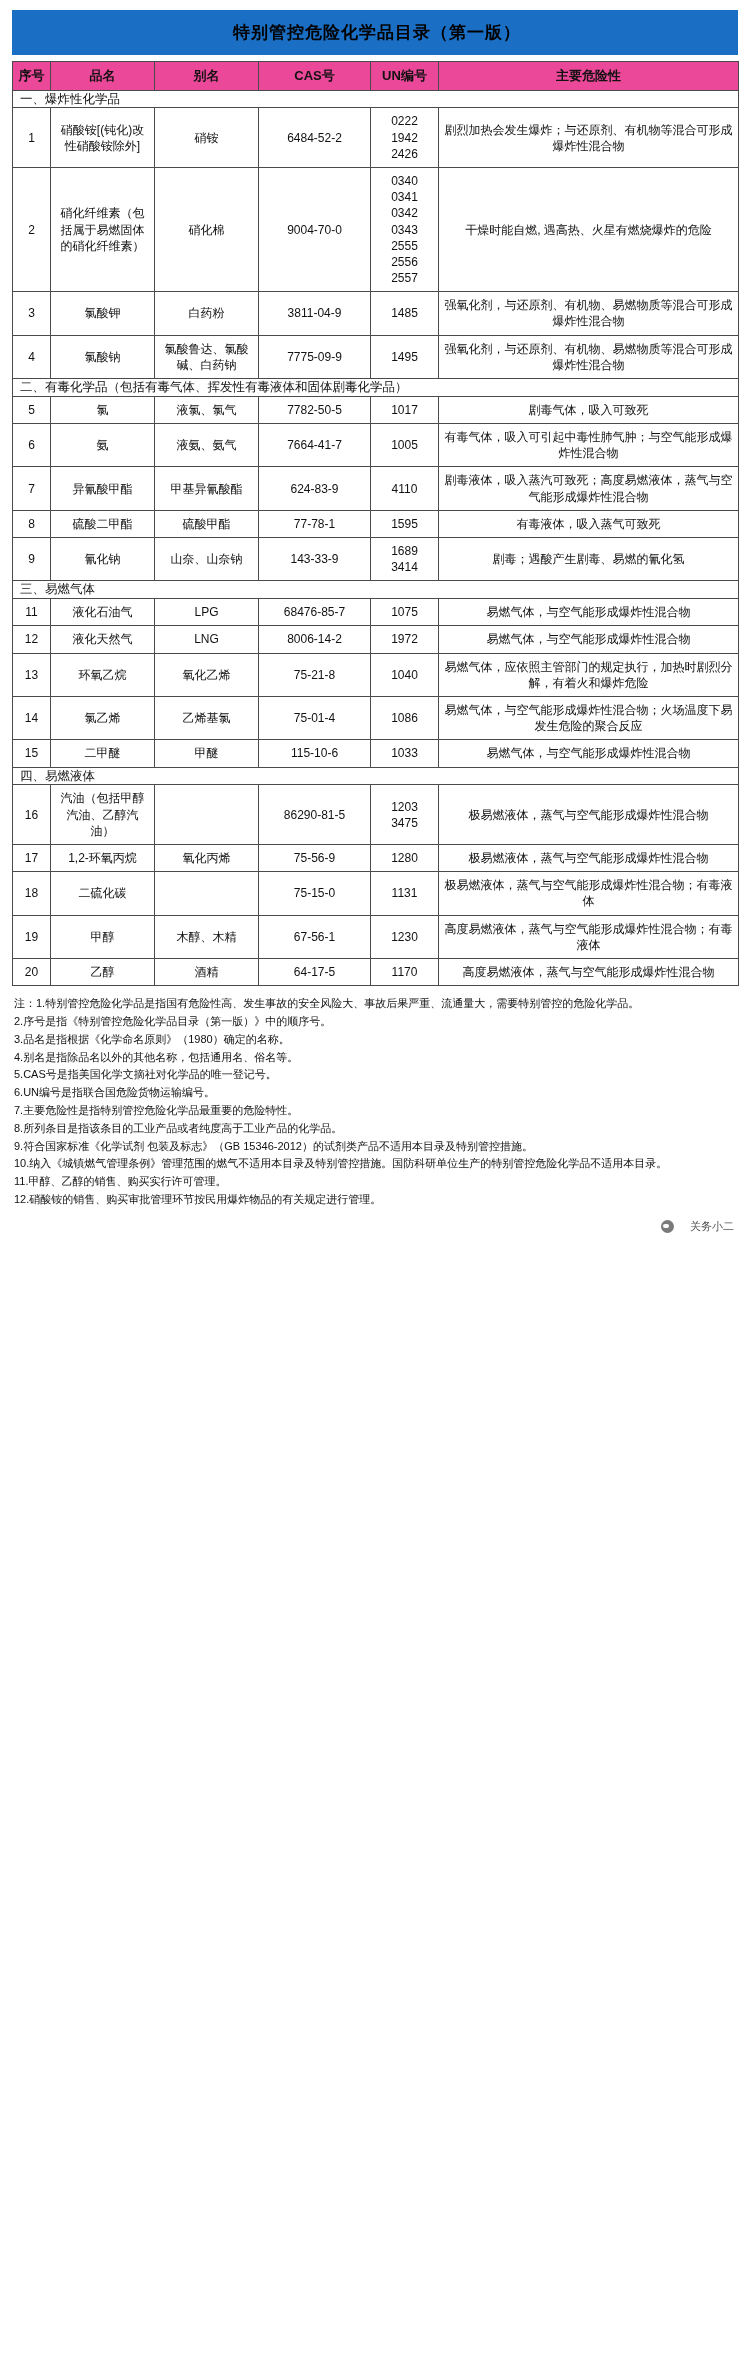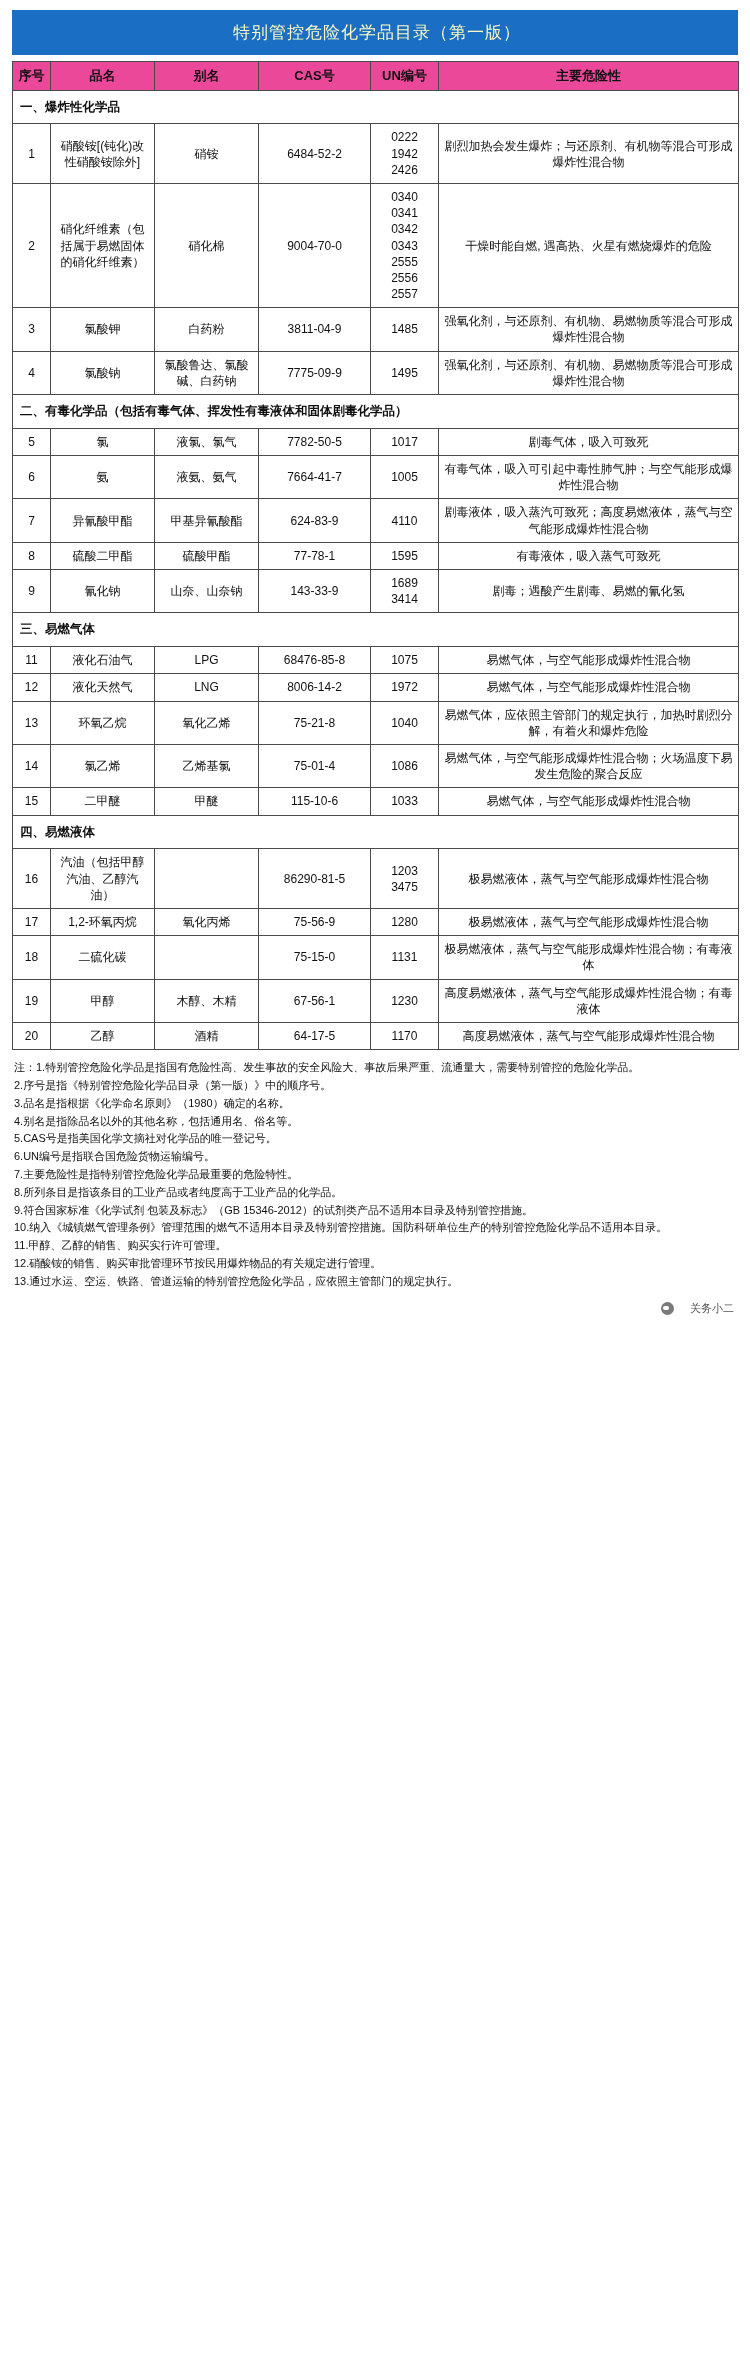--- a/index.html
+++ b/index.html
@@ -12,24 +12,24 @@
     font-family: "Liberation Sans", "DejaVu Sans", sans-serif;
     color: #111111;
   }
   .page {
     width: 750px;
     box-sizing: border-box;
     padding: 10px 12px 8px 12px;
   }
   .doc-title {
     background: #1a6fc4;
-    color: #fef9c3;
+    color: #000000;
     text-align: center;
     font-size: 17px;
-    font-weight: normal;
+    font-weight: bold;
     letter-spacing: 1px;
     padding: 11px 6px 11px 10px;
     margin: 0 0 6px 0;
   }
   table.catalog {
     border-collapse: collapse;
     width: 726px;
     table-layout: fixed;
     font-size: 12px;
   }
@@ -53,23 +53,23 @@
   .col-un    { width: 68px; }
   .col-haz   { width: 300px; }
 
   td.haz {
     text-align: left;
     padding-left: 7px;
     padding-right: 7px;
   }
   tr.section td {
     text-align: left;
-    font-weight: bold;
+    font-weight: normal;
     font-size: 12.5px;
-    padding: 8px 7px;
+    padding: 0 7px;
     background: #ffffff;
   }
   .un-lines { white-space: pre-line; line-height: 1.3; }
   .notes {
     margin-top: 9px;
     font-size: 11px;
     line-height: 1.62;
     color: #111;
     padding: 0 2px;
   }
@@ -223,21 +223,21 @@
         <td class="haz">剧毒；遇酸产生剧毒、易燃的氰化氢</td>
       </tr>
 
       <tr class="section">
         <td colspan="6">三、易燃气体</td>
       </tr>
       <tr>
         <td>11</td>
         <td>液化石油气</td>
         <td>LPG</td>
-        <td>68476-85-8</td>
+        <td>68476-85-7</td>
         <td class="un-lines">1075</td>
         <td class="haz">易燃气体，与空气能形成爆炸性混合物</td>
       </tr>
       <tr>
         <td>12</td>
         <td>液化天然气</td>
         <td>LNG</td>
         <td>8006-14-2</td>
         <td class="un-lines">1972</td>
         <td class="haz">易燃气体，与空气能形成爆炸性混合物</td>
@@ -321,21 +321,20 @@
     <div>3.品名是指根据《化学命名原则》（1980）确定的名称。</div>
     <div>4.别名是指除品名以外的其他名称，包括通用名、俗名等。</div>
     <div>5.CAS号是指美国化学文摘社对化学品的唯一登记号。</div>
     <div>6.UN编号是指联合国危险货物运输编号。</div>
     <div>7.主要危险性是指特别管控危险化学品最重要的危险特性。</div>
     <div>8.所列条目是指该条目的工业产品或者纯度高于工业产品的化学品。</div>
     <div>9.符合国家标准《化学试剂 包装及标志》（GB 15346-2012）的试剂类产品不适用本目录及特别管控措施。</div>
     <div>10.纳入《城镇燃气管理条例》管理范围的燃气不适用本目录及特别管控措施。国防科研单位生产的特别管控危险化学品不适用本目录。</div>
     <div>11.甲醇、乙醇的销售、购买实行许可管理。</div>
     <div>12.硝酸铵的销售、购买审批管理环节按民用爆炸物品的有关规定进行管理。</div>
-    <div>13.通过水运、空运、铁路、管道运输的特别管控危险化学品，应依照主管部门的规定执行。</div>
   </div>
 
   <div class="footer">
     <div class="wechat">
       <span class="wx-icon"></span>
       <span>关务小二</span>
     </div>
   </div>
 
 </div>

